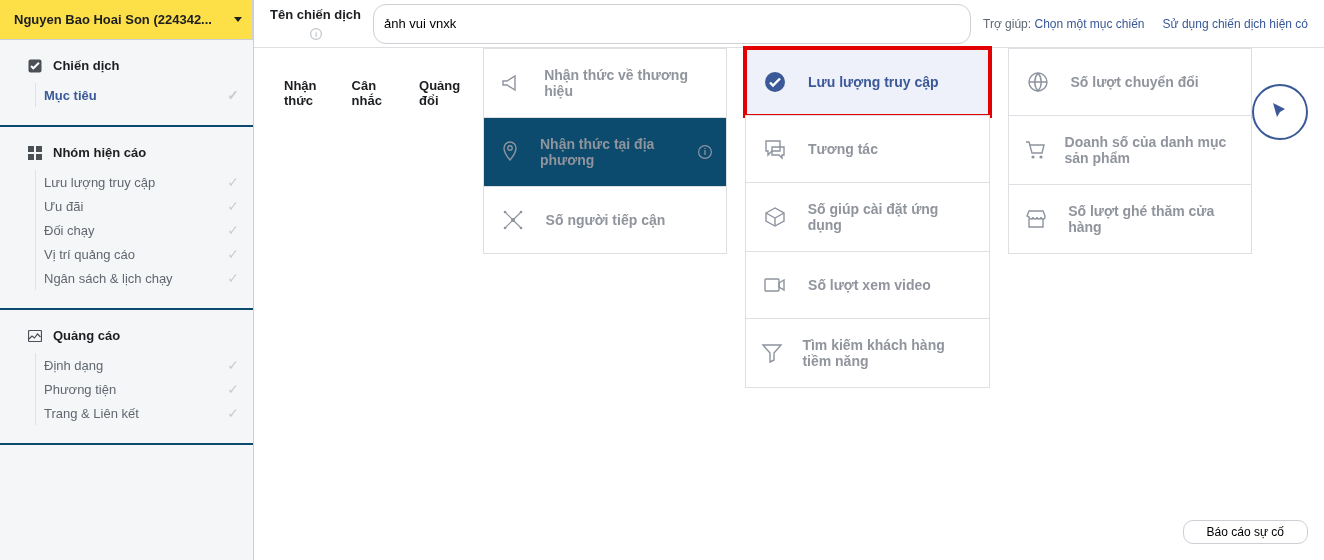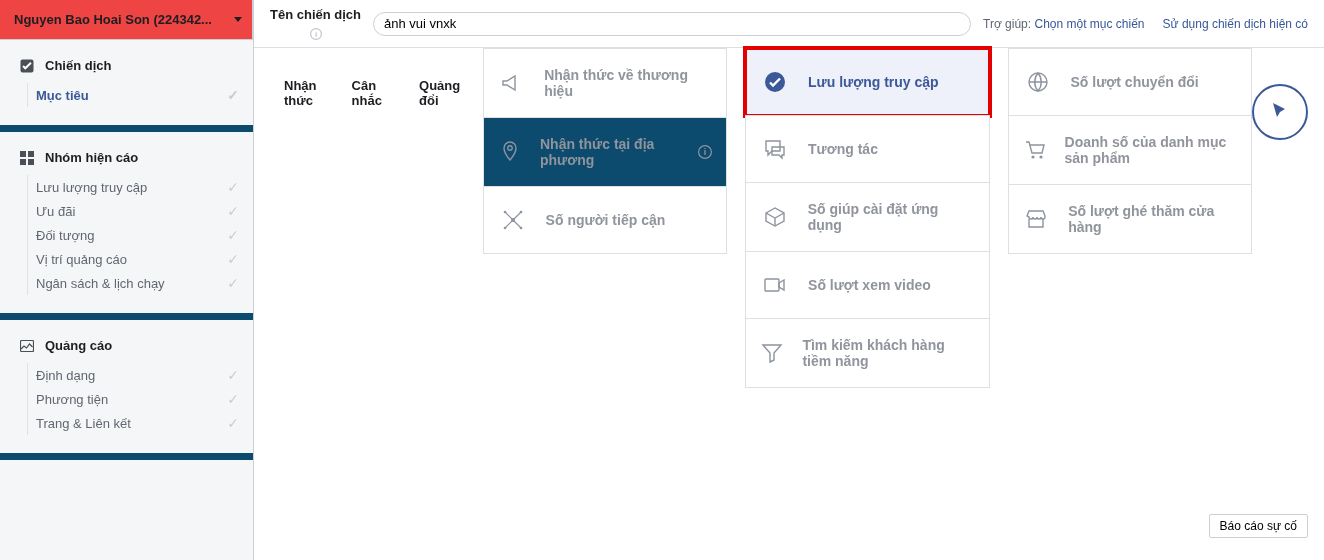--- a/index.html
+++ b/index.html
@@ -26,32 +26,32 @@
   }
   .account-select {
     display: flex;
     align-items: center;
     justify-content: space-between;
     border: 1px solid #ccd0d5;
     border-left: none;
     border-top: none;
     height: 40px;
     padding: 0 10px 0 14px;
-    background: #ef4444;
+    background: #fde047;
     font-weight: bold;
   }
   .chev-down {
     width: 0; height: 0;
     border-left: 4px solid transparent;
     border-right: 4px solid transparent;
     border-top: 5px solid #1c1e21;
   }
   .nav-group {
-    border-bottom: 7px solid #0c4a6e;
-    padding: 18px 0 18px 5px;
+    border-bottom: 2px solid #0c4a6e;
+    padding: 18px 0 18px 13px;
   }
   .nav-head {
     display: flex;
     align-items: center;
     gap: 10px;
     padding: 0 14px 10px 14px;
     font-weight: bold;
     color: #1c1e21;
   }
   .nav-head .glyph {
@@ -93,21 +93,21 @@
     align-items: center;
     padding: 0 16px;
     gap: 12px;
     font-size: 13px;
   }
   .topbar .label { font-weight: bold; color: #1c1e21; display:flex; align-items:center; gap:6px;flex-direction:column;}
   .topbar input[type=text] {
     flex: 1;
     border: 1px solid #ccd0d5;
     border-radius: 13px;
-    height: 24px;
+    height: 40px;
     padding: 0 10px;
     font-size: 13px;
   }
   .tool-links {
     display: flex;
     gap: 18px;
     color: #385898;
     font-size: 12px;
   }
   .tool-links span { cursor: pointer; }
@@ -176,26 +176,26 @@
   .click-circle {
     width: 56px; height:56px;
     border:2px solid #3b5998;
     border-radius:50%;
     display:flex; align-items:center; justify-content:center;
     font-size:22px; color:#3b5998;
   }
   .report-btn {
     position:absolute;
     right:16px;
-    bottom:22px;
+    bottom:16px;
     border:1px solid #ccd0d5;
     background:#fff;
-    padding:4px 10px;
+    padding:4px 23px;
     font-size:12px;
-    border-radius:2px;
+    border-radius:10px;
   }
 
   
   svg { display:block; }
 </style>
 </head>
 <body>
 
 <div class="root">
 
@@ -239,21 +239,21 @@
       <div class="subitems">
         <div class="subitem">
           <span>Lưu lượng truy cập</span>
           <span class="check">✓</span>
         </div>
         <div class="subitem">
           <span>Ưu đãi</span>
           <span class="check">✓</span>
         </div>
         <div class="subitem">
-          <span>Đối tượng</span>
+          <span>Đối chạy</span>
           <span class="check">✓</span>
         </div>
         <div class="subitem">
           <span>Vị trí quảng cáo</span>
           <span class="check">✓</span>
         </div>
         <div class="subitem">
           <span>Ngân sách &amp; lịch chạy</span>
           <span class="check">✓</span>
         </div>

